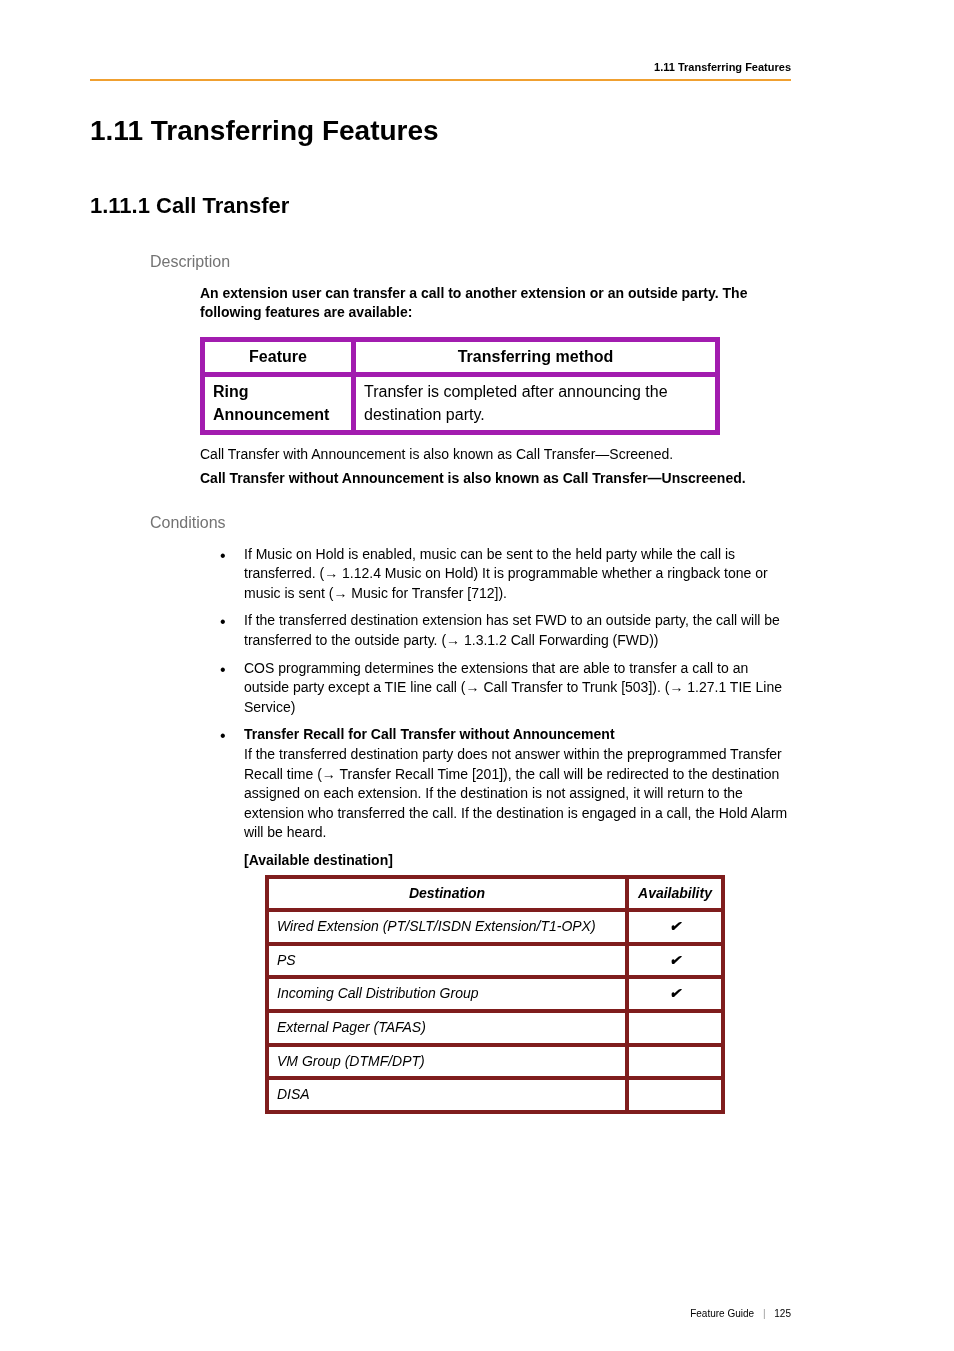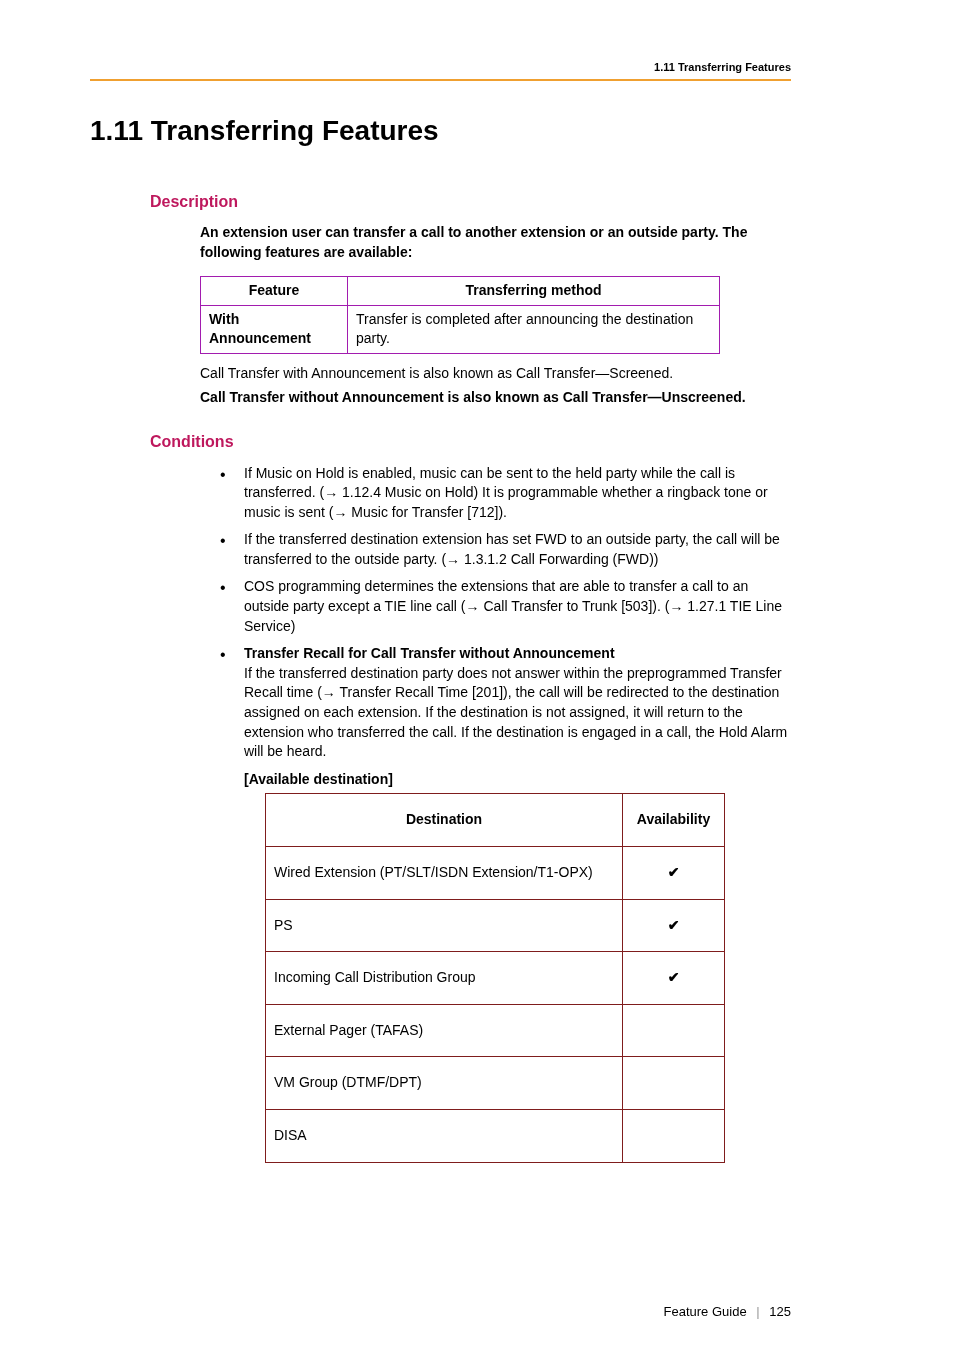--- a/index.html
+++ b/index.html
@@ -33,40 +33,40 @@
     font-weight: bold;
     margin: 0 0 40px 0;
   }
   .h2 {
     font-size: 22px;
     font-weight: bold;
     margin: 0 0 30px 0;
   }
   .h3 {
     font-size: 16px;
-    font-weight: bold;
-    color: #be185d;
+    font-weight: normal;
+    color: #737373;
     margin: 0 0 10px 60px;
   }
   .body-text {
     margin: 0 0 14px 110px;
     font-weight: bold;
   }
   .body-text-2 {
     margin: 10px 0 14px 110px;
   }
   table.feature-table {
     border-collapse: collapse;
     margin: 0 0 10px 110px;
     width: 520px;
   }
   table.feature-table th, table.feature-table td {
-    border: 1px solid #a21caf;
+    border: 5px solid #a21caf;
     padding: 4px 8px;
-    font-size: 14px;
+    font-size: 16px;
     vertical-align: top;
   }
   table.feature-table th {
     font-weight: bold;
     text-align: center;
   }
   .bold { font-weight: bold; }
   ul.conditions {
     list-style: none;
     padding: 0;
@@ -92,66 +92,68 @@
   .subhead {
     font-weight: bold;
     margin: 2px 0 4px 154px;
   }
   table.dest-table {
     border-collapse: collapse;
     margin: 0 0 10px 175px;
     width: 460px;
   }
   table.dest-table th, table.dest-table td {
-    border: 1px solid #7f1d1d;
-    padding: 16px 8px;
+    border: 4px solid #7f1d1d;
+    padding: 5px 8px;
     font-size: 14px;
     vertical-align: middle;
+    font-style: italic;
   }
   table.dest-table th {
     font-weight: bold;
     text-align: center;
   }
   .avail-cell {
     text-align: center;
     font-weight: bold;
   }
   .footer {
     position: absolute;
     bottom: 30px;
     right: 65px;
-    font-size: 13px;
+    font-size: 10px;
   }
   .footer .sep {
     margin: 0 6px;
     color: #999;
   }
 </style>
 </head>
 <body>
 
 <div class="page">
 
   <div class="header-right">1.11 Transferring Features</div>
   <hr class="header-rule">
 
   <div class="h1">1.11  Transferring Features</div>
+  <div class="h2">1.11.1  Call Transfer</div>
 
   <div class="h3">Description</div>
   <p class="body-text">An extension user can transfer a call to another extension or an outside party. The following features are available:</p>
 
   <table class="feature-table">
     <tbody>
         <tr>
       <th style="width:130px">Feature</th>
       <th>Transferring method</th>
     </tr>
     <tr>
       <td class="bold">
-        <span>With</span><br>
+        <span>Ring</span><br>
         <span>Announcement</span>
       </td>
       <td>Transfer is completed after announcing the destination party.</td>
     </tr>
   </tbody>
     </table>
 
   <p class="body-text-2">Call Transfer with Announcement is also known as Call Transfer—Screened.</p>
   <p class="body-text" style="margin-top:-10px">Call Transfer without Announcement is also known as Call Transfer—Unscreened.</p>
 

